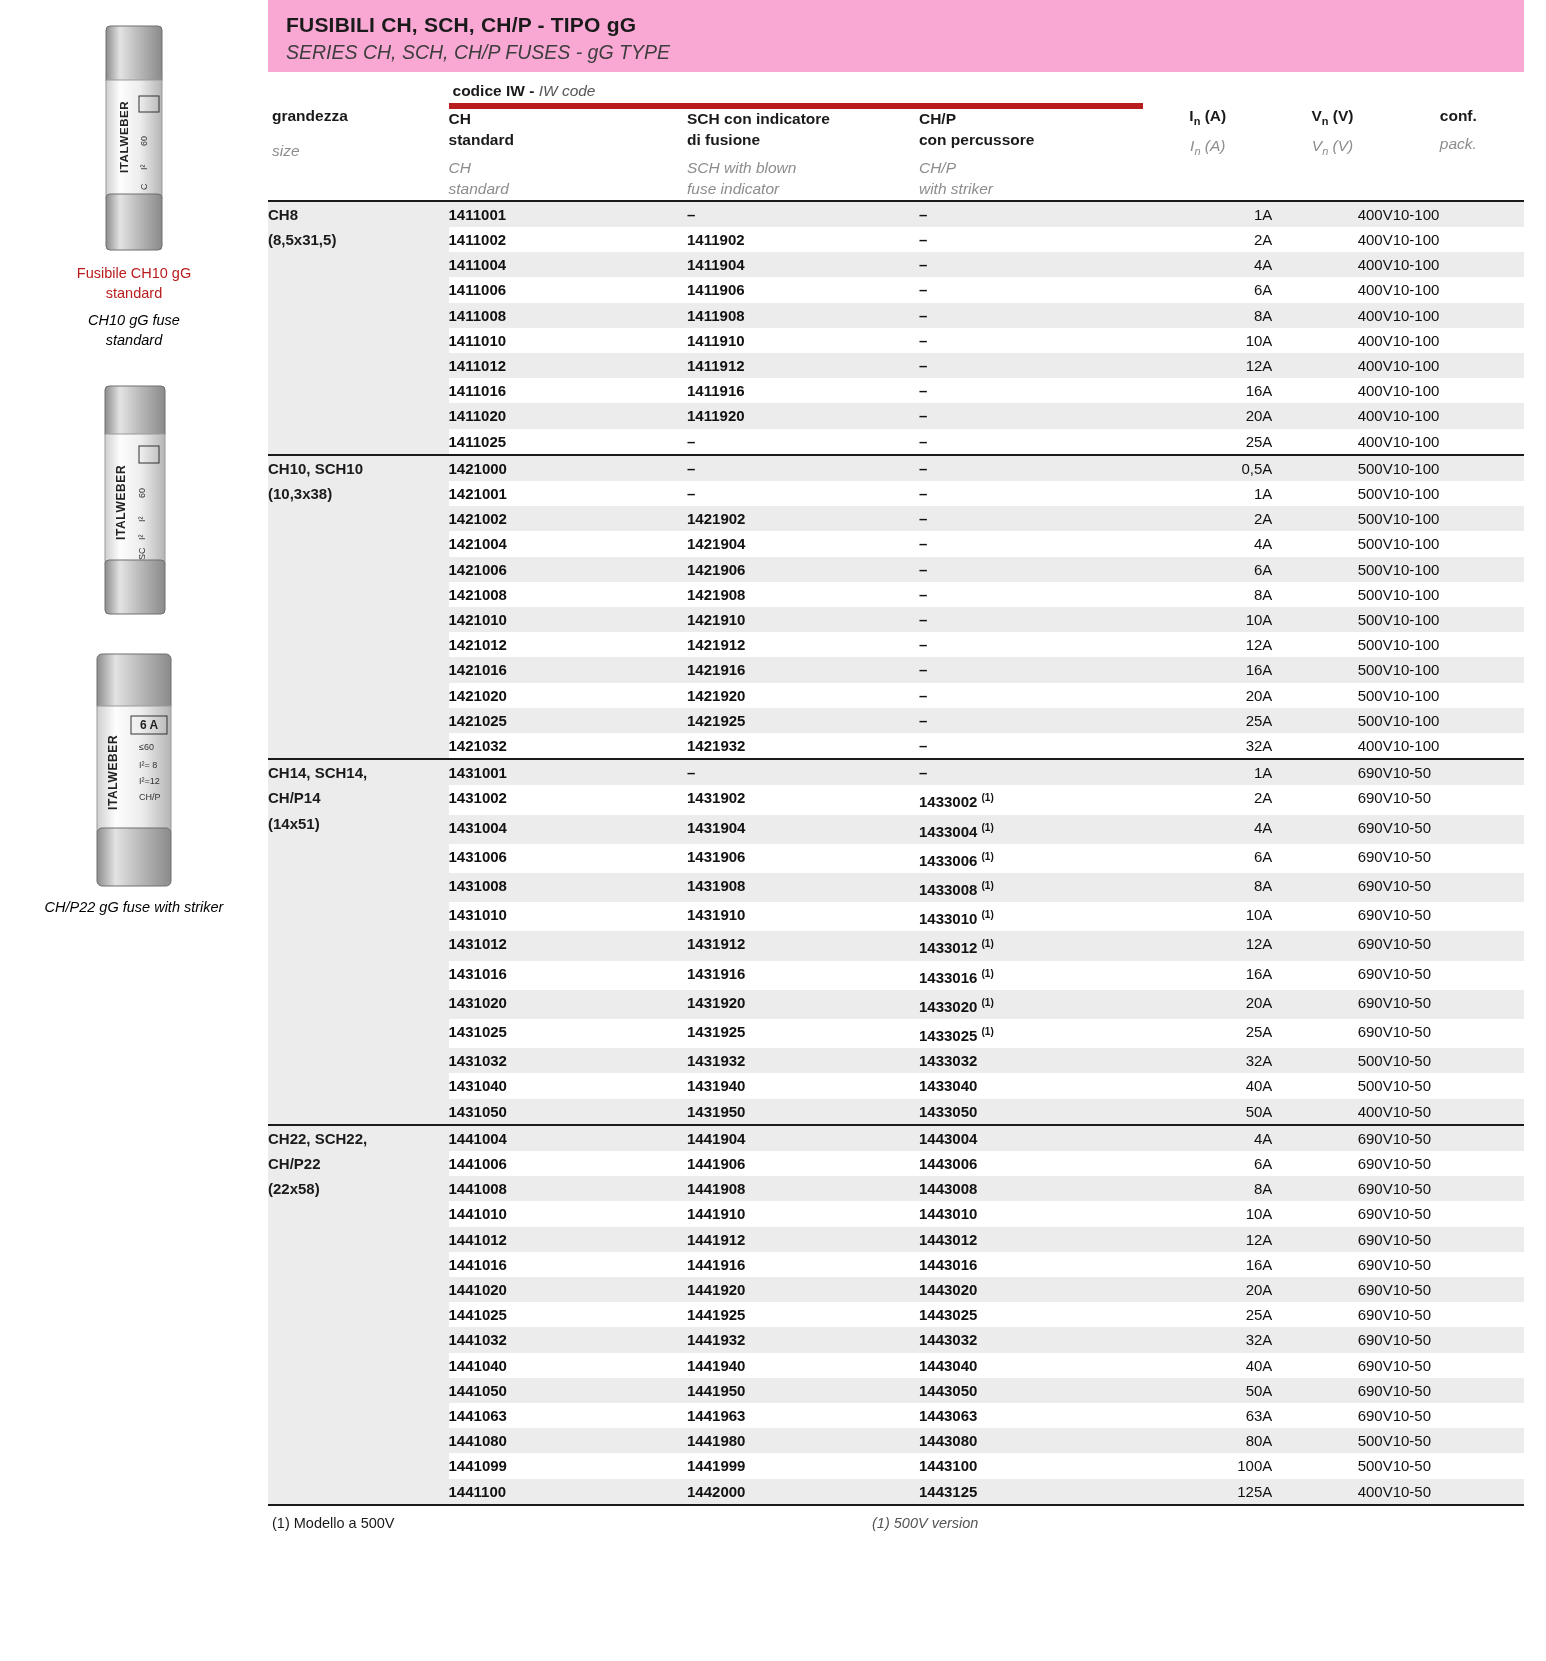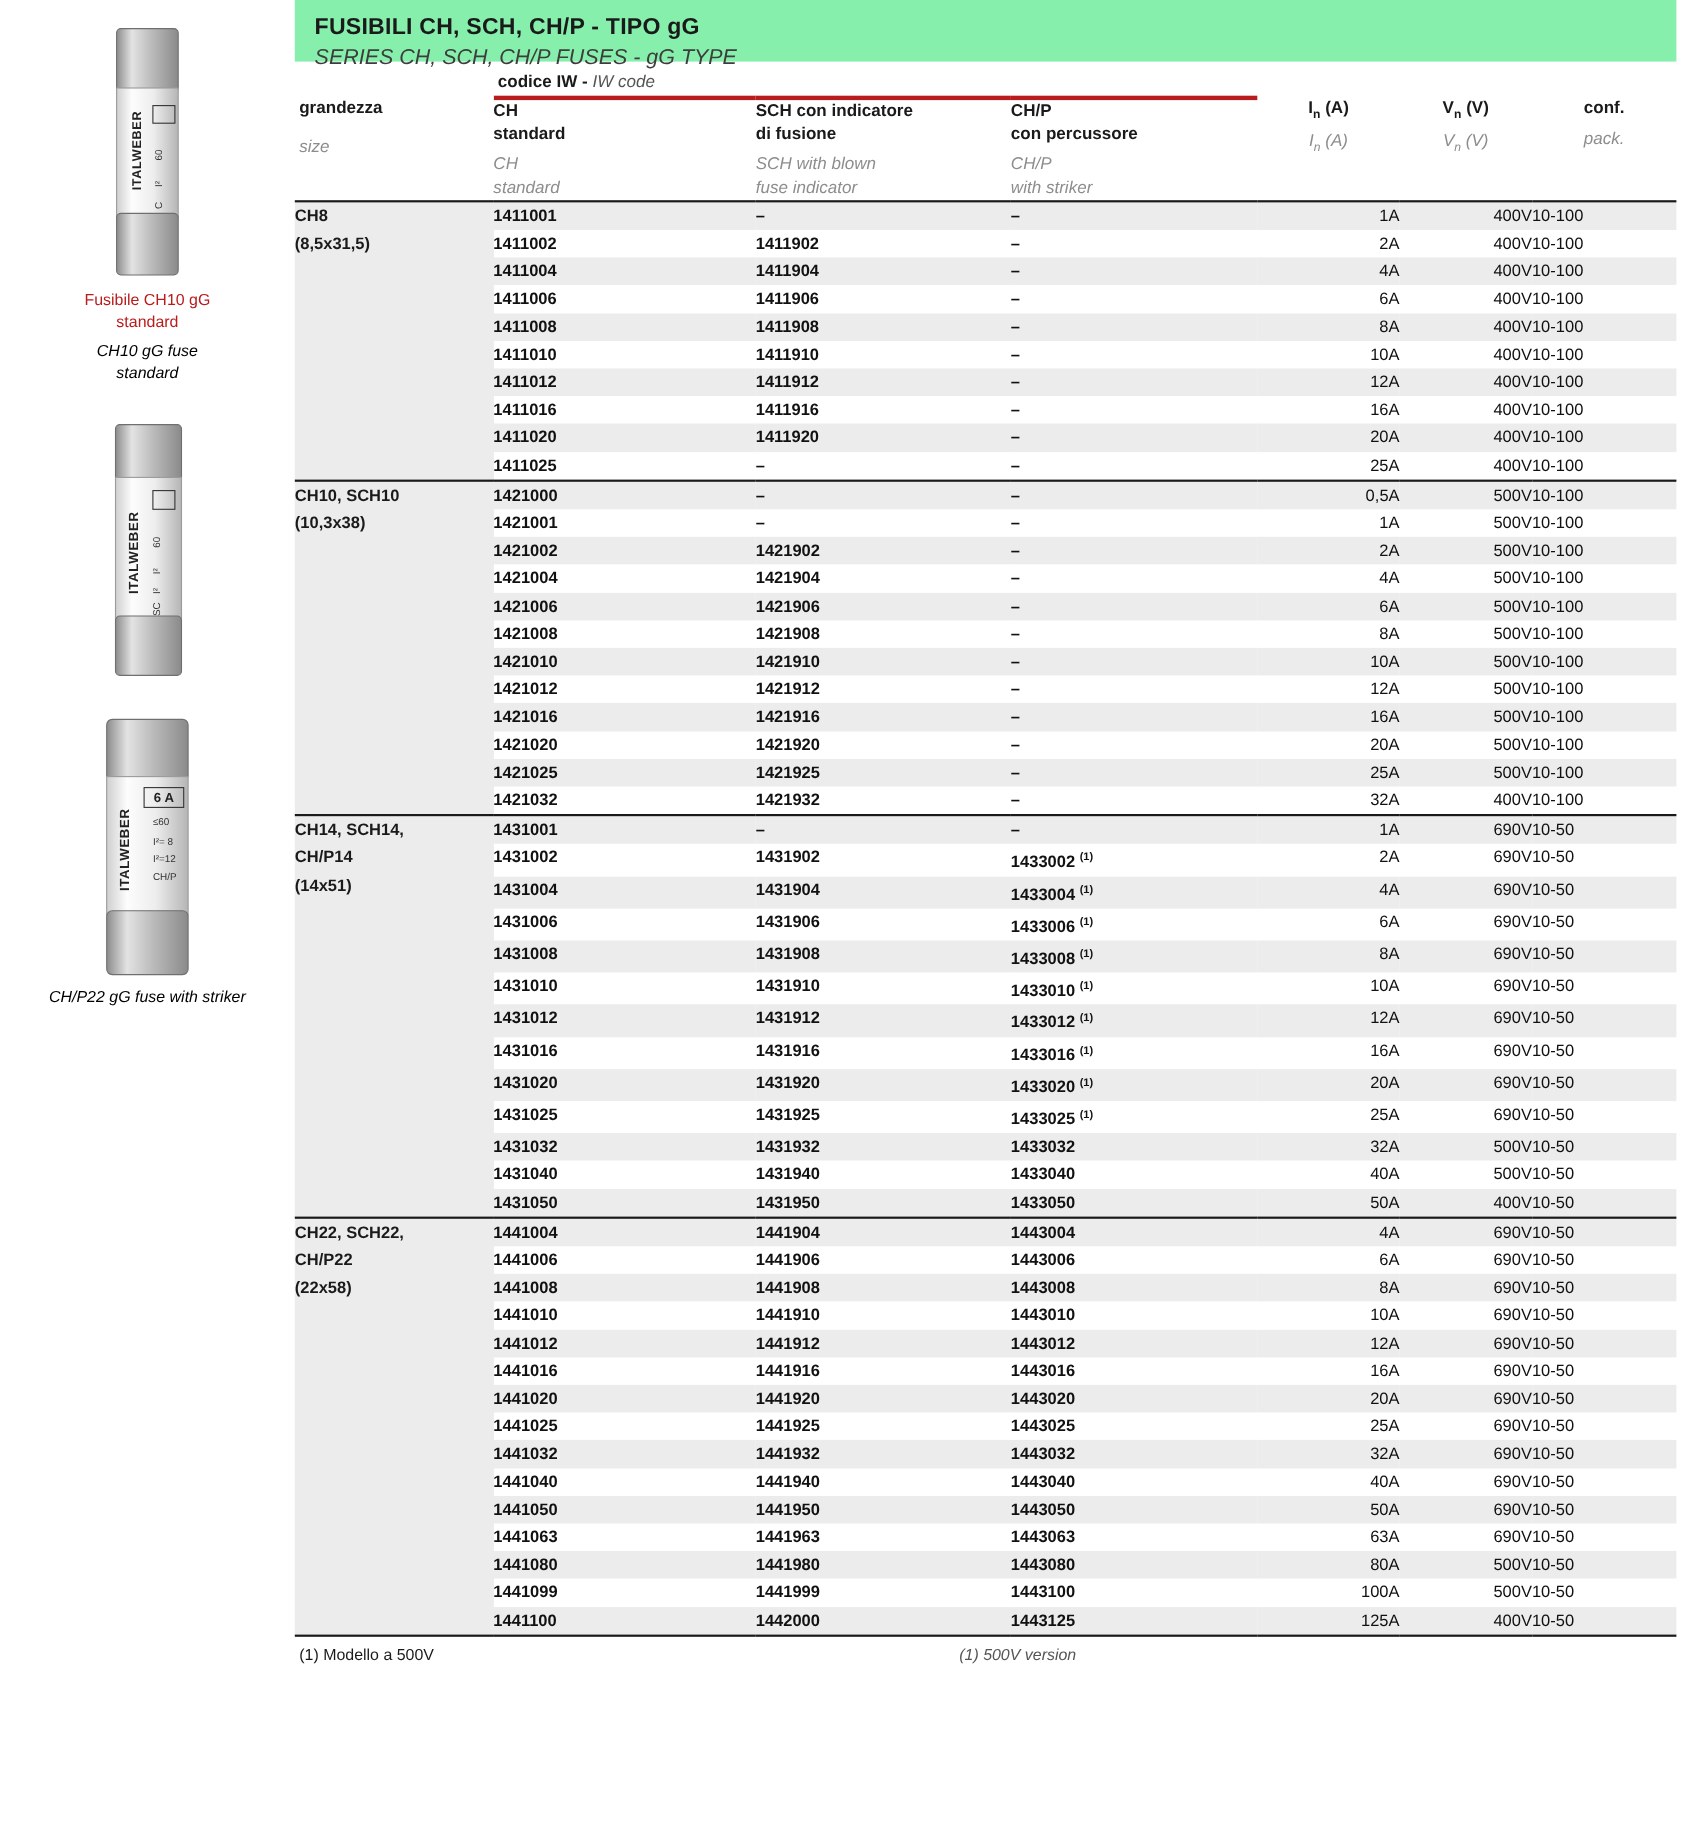--- a/index.html
+++ b/index.html
@@ -52,22 +52,22 @@
 
   
   .fuse-svg { display:block; }
 
   
   .right-col {
     flex: 1 1 auto;
     padding-right: 22px;
   }
   .title-bar {
-    background: #86efac;
-    height: 56px;
+    background: #f9a8d4;
+    height: 72px;
     padding: 12px 0 0 18px;
     margin-bottom: 10px;
   }
   .title-it {
     font-size: 21px;
     font-weight: bold;
     letter-spacing: 0.2px;
     color: #1a1a1a;
     line-height: 1.25;
   }
@@ -137,21 +137,21 @@
     font-size: 15.5px;
     line-height: 1.45;
     padding-left: 4px;
     vertical-align: middle;
   }
   sup.note { font-size: 10px; vertical-align: super; font-weight: bold; }
 
   .rule-top td   { border-top: 2px solid #1a1a1a; height: 0; line-height: 0; }
 
   .hdr-underline {
-    border-bottom: 4px solid #b91c1c;
+    border-bottom: 6px solid #b91c1c;
   }
 
   .footnotes {
     display: flex;
     font-size: 14.5px;
     padding-top: 9px;
     padding-left: 4px;
   }
   .footnotes .it { width: 600px; }
   .footnotes .en { font-style: italic; color: #555; }

